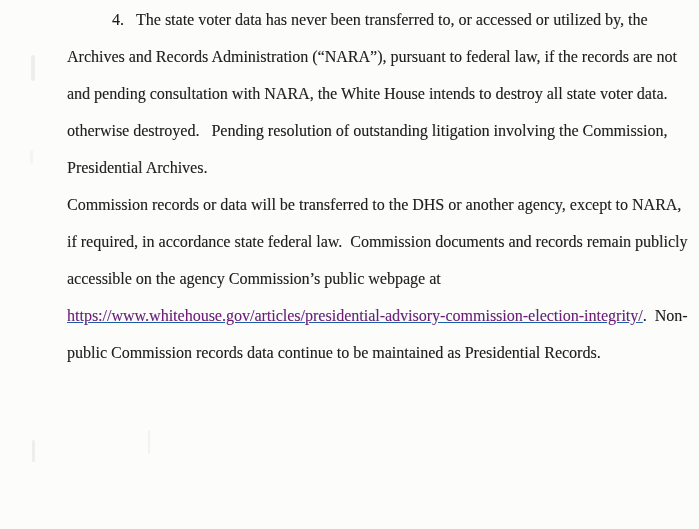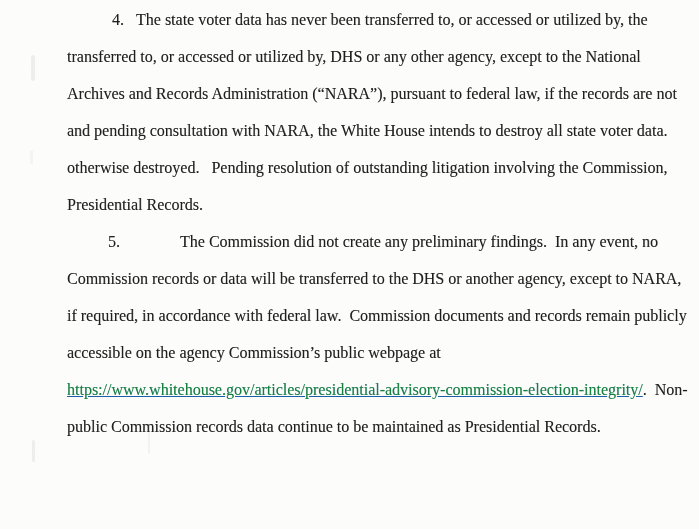--- a/index.html
+++ b/index.html
@@ -39,21 +39,21 @@
   .p5-first {
     padding-left: 41px;
   }
   .num-p4 {
     margin-right: 12px;
   }
   .num-p5 {
     margin-right: 60px;
   }
   .weblink {
-    color: #15803d;
+    color: #701a75;
     text-decoration: underline;
     text-decoration-color: #1b5ea6;
     text-shadow: 0.3px 0 0 rgba(27,94,166,0.35);
     cursor: pointer;
   }
   
   .artifact {
     position: absolute;
     background: rgba(60,60,60,0.07);
     border-radius: 2px;
@@ -71,30 +71,28 @@
 
   <div class="artifact a1"></div>
   <div class="artifact a2"></div>
   <div class="artifact a3"></div>
   <div class="artifact a4"></div>
 
   <div class="doc">
 
     <div>
       <div class="line p4-first"><span class="num-p4">4.</span><span>The state voter data has never been transferred to, or accessed or utilized by, the</span></div>
-      <div class="line">transferred to, or accessed or utilized by, DHS or any other agency, except to the National</div>
       <div class="line">Archives and Records Administration (“NARA”), pursuant to federal law, if the records are not</div>
       <div class="line">and pending consultation with NARA, the White House intends to destroy all state voter data.</div>
       <div class="line">otherwise destroyed.   Pending resolution of outstanding litigation involving the Commission,</div>
-      <div class="line">Presidential Records.</div>
+      <div class="line">Presidential Archives.</div>
     </div>
 
     <div>
-      <div class="line p5-first"><span class="num-p5">5.</span><span>The Commission did not create any preliminary findings.  In any event, no</span></div>
       <div class="line">Commission records or data will be transferred to the DHS or another agency, except to NARA,</div>
-      <div class="line">if required, in accordance with federal law.  Commission documents and records remain publicly</div>
+      <div class="line">if required, in accordance state federal law.  Commission documents and records remain publicly</div>
       <div class="line">accessible on the agency Commission’s public webpage at</div>
       <div class="line"><span class="weblink">https://www.whitehouse.gov/articles/presidential-advisory-commission-election-integrity/</span><span>.  Non-</span></div>
       <div class="line">public Commission records data continue to be maintained as Presidential Records.</div>
     </div>
 
   </div>
 </div>
 
 </body></html>

